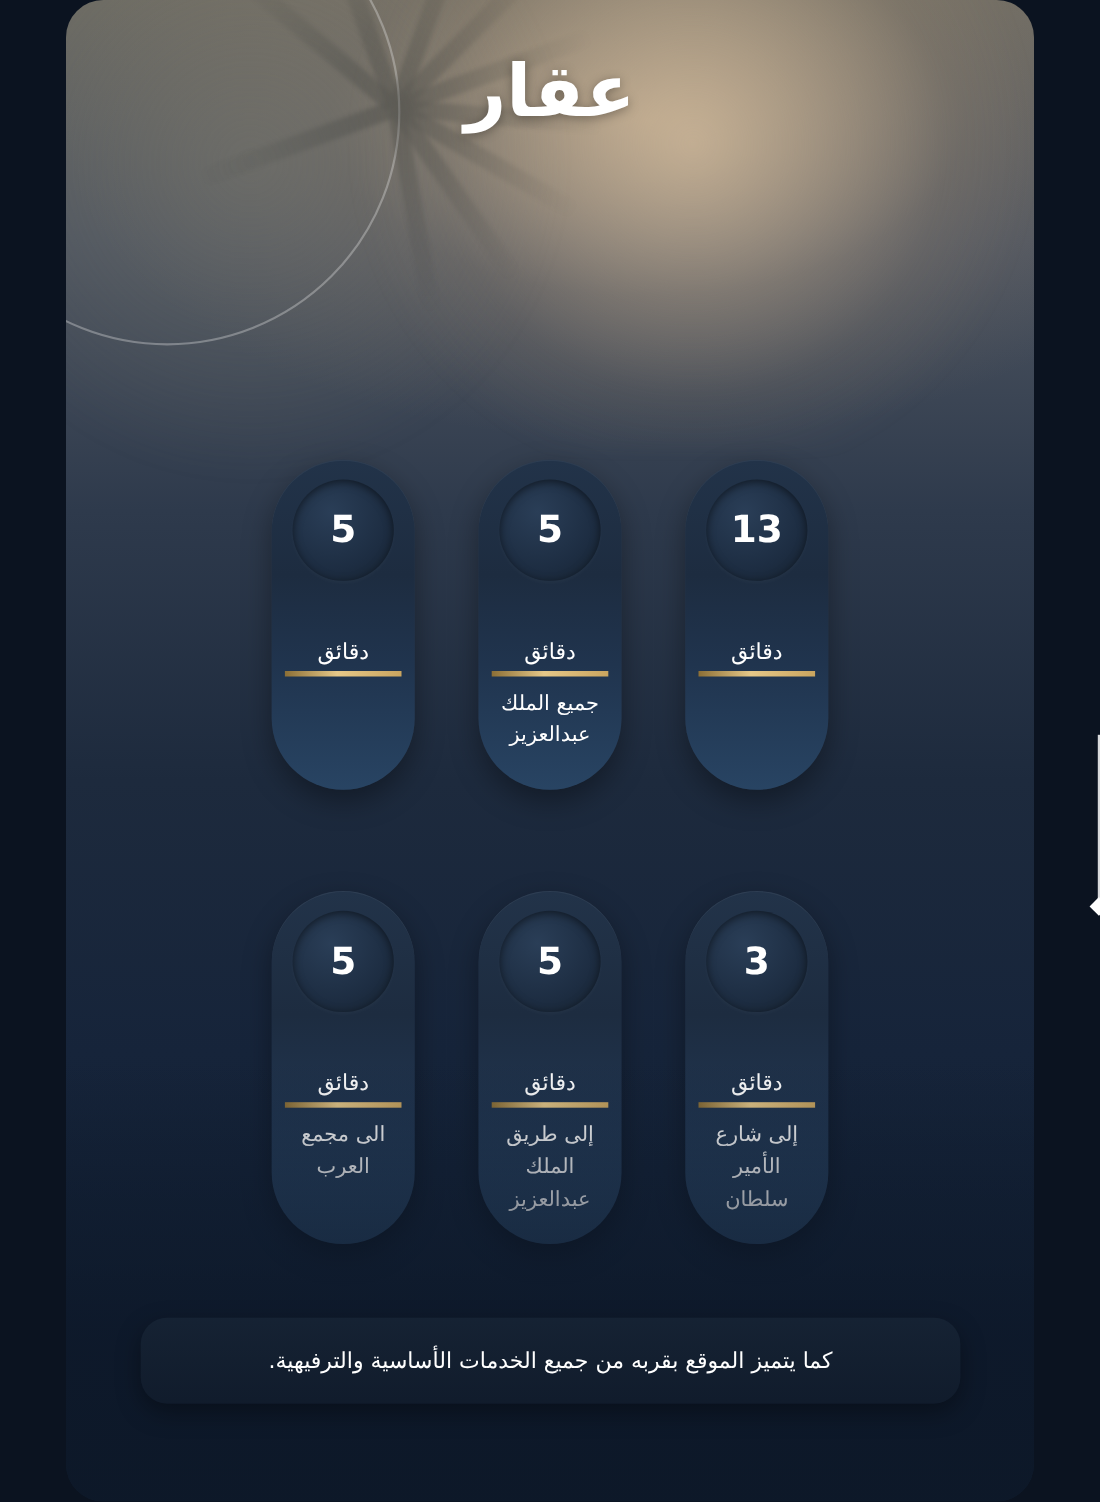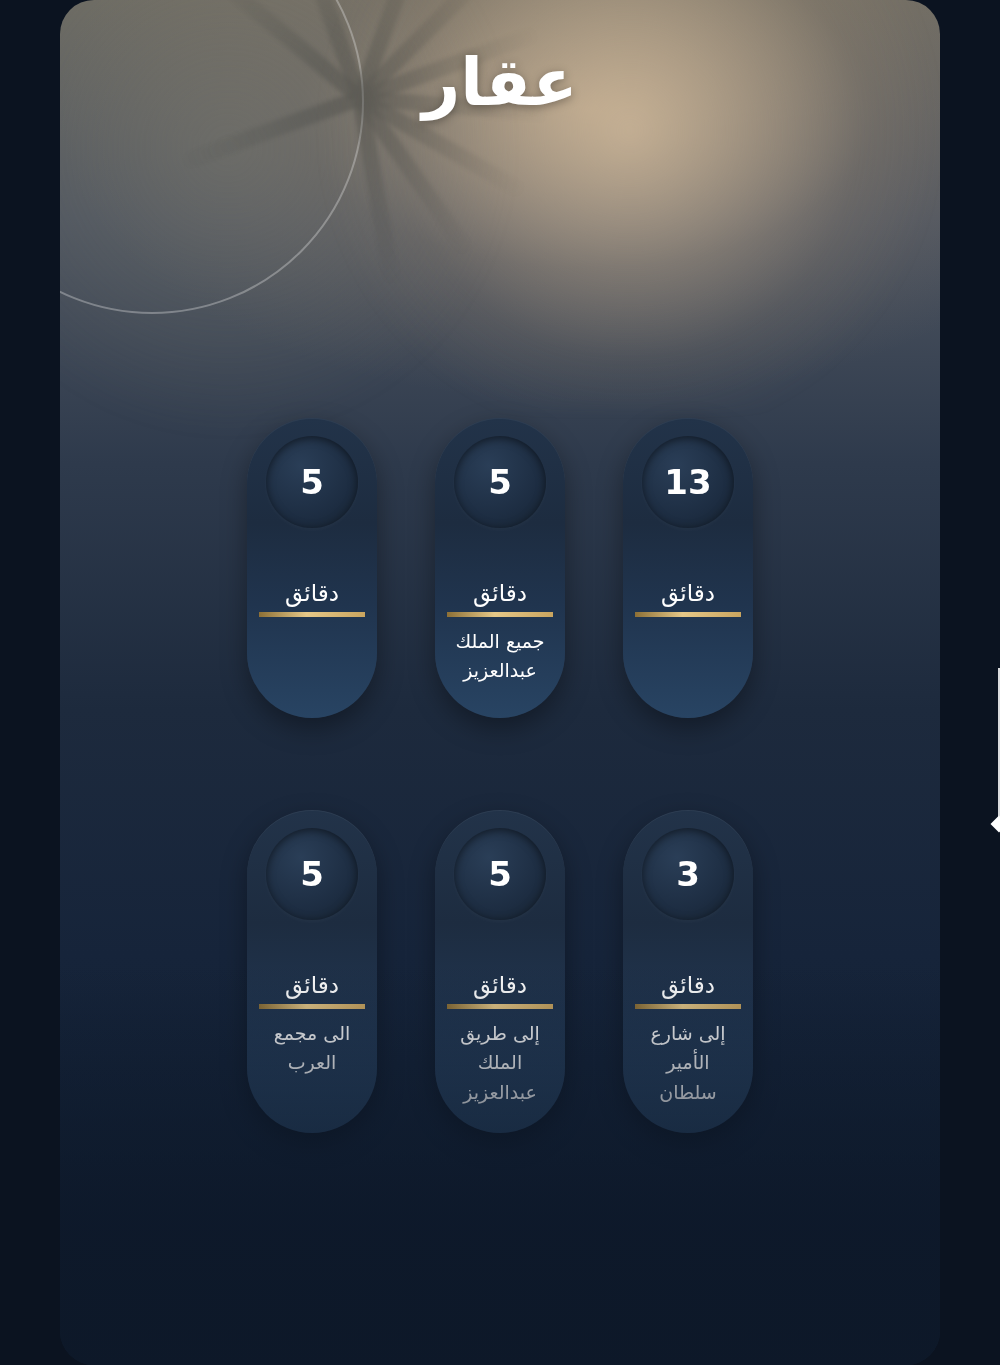--- a/index.html
+++ b/index.html
@@ -111,21 +111,21 @@
     display:flex;align-items:center;justify-content:center;
     color:#ffffff;font-size:34px;font-weight:bold;
   }
   .pill .unitwrap{
     margin-top:52px;
     padding:0 12px;
   }
   .pill .unit{
     text-align:center;
     color:#ffffff;
-    font-size:23px;
+    font-size:20px;
     letter-spacing:6px;
     padding-bottom:6px;
     border-bottom:5px solid;
     border-image:linear-gradient(90deg,#8a6d34,#e6c888 45%,#c9a45e 100%) 1;
     direction:rtl;
   }
   .pill .desc{
     margin-top:10px;
     text-align:center;
     color:#ffffff;
@@ -240,20 +240,23 @@
             <div class="unit">دقائق</div>
             <div class="desc">إلى شارع الأمير سلطان</div>
           </div>
         </div>
 
       </div>
     </div>
 
     <div class="bottomglow"></div>
 
+    <div class="footer">
+      <span>كما يتميز الموقع بقربه من جميع الخدمات الأساسية والترفيهية.</span>
+    </div>
 
   </div>
 
   <div class="scrollbar">
     <div class="track"></div>
     <div class="diamond"></div>
   </div>
 </div>
 
 </body></html>

